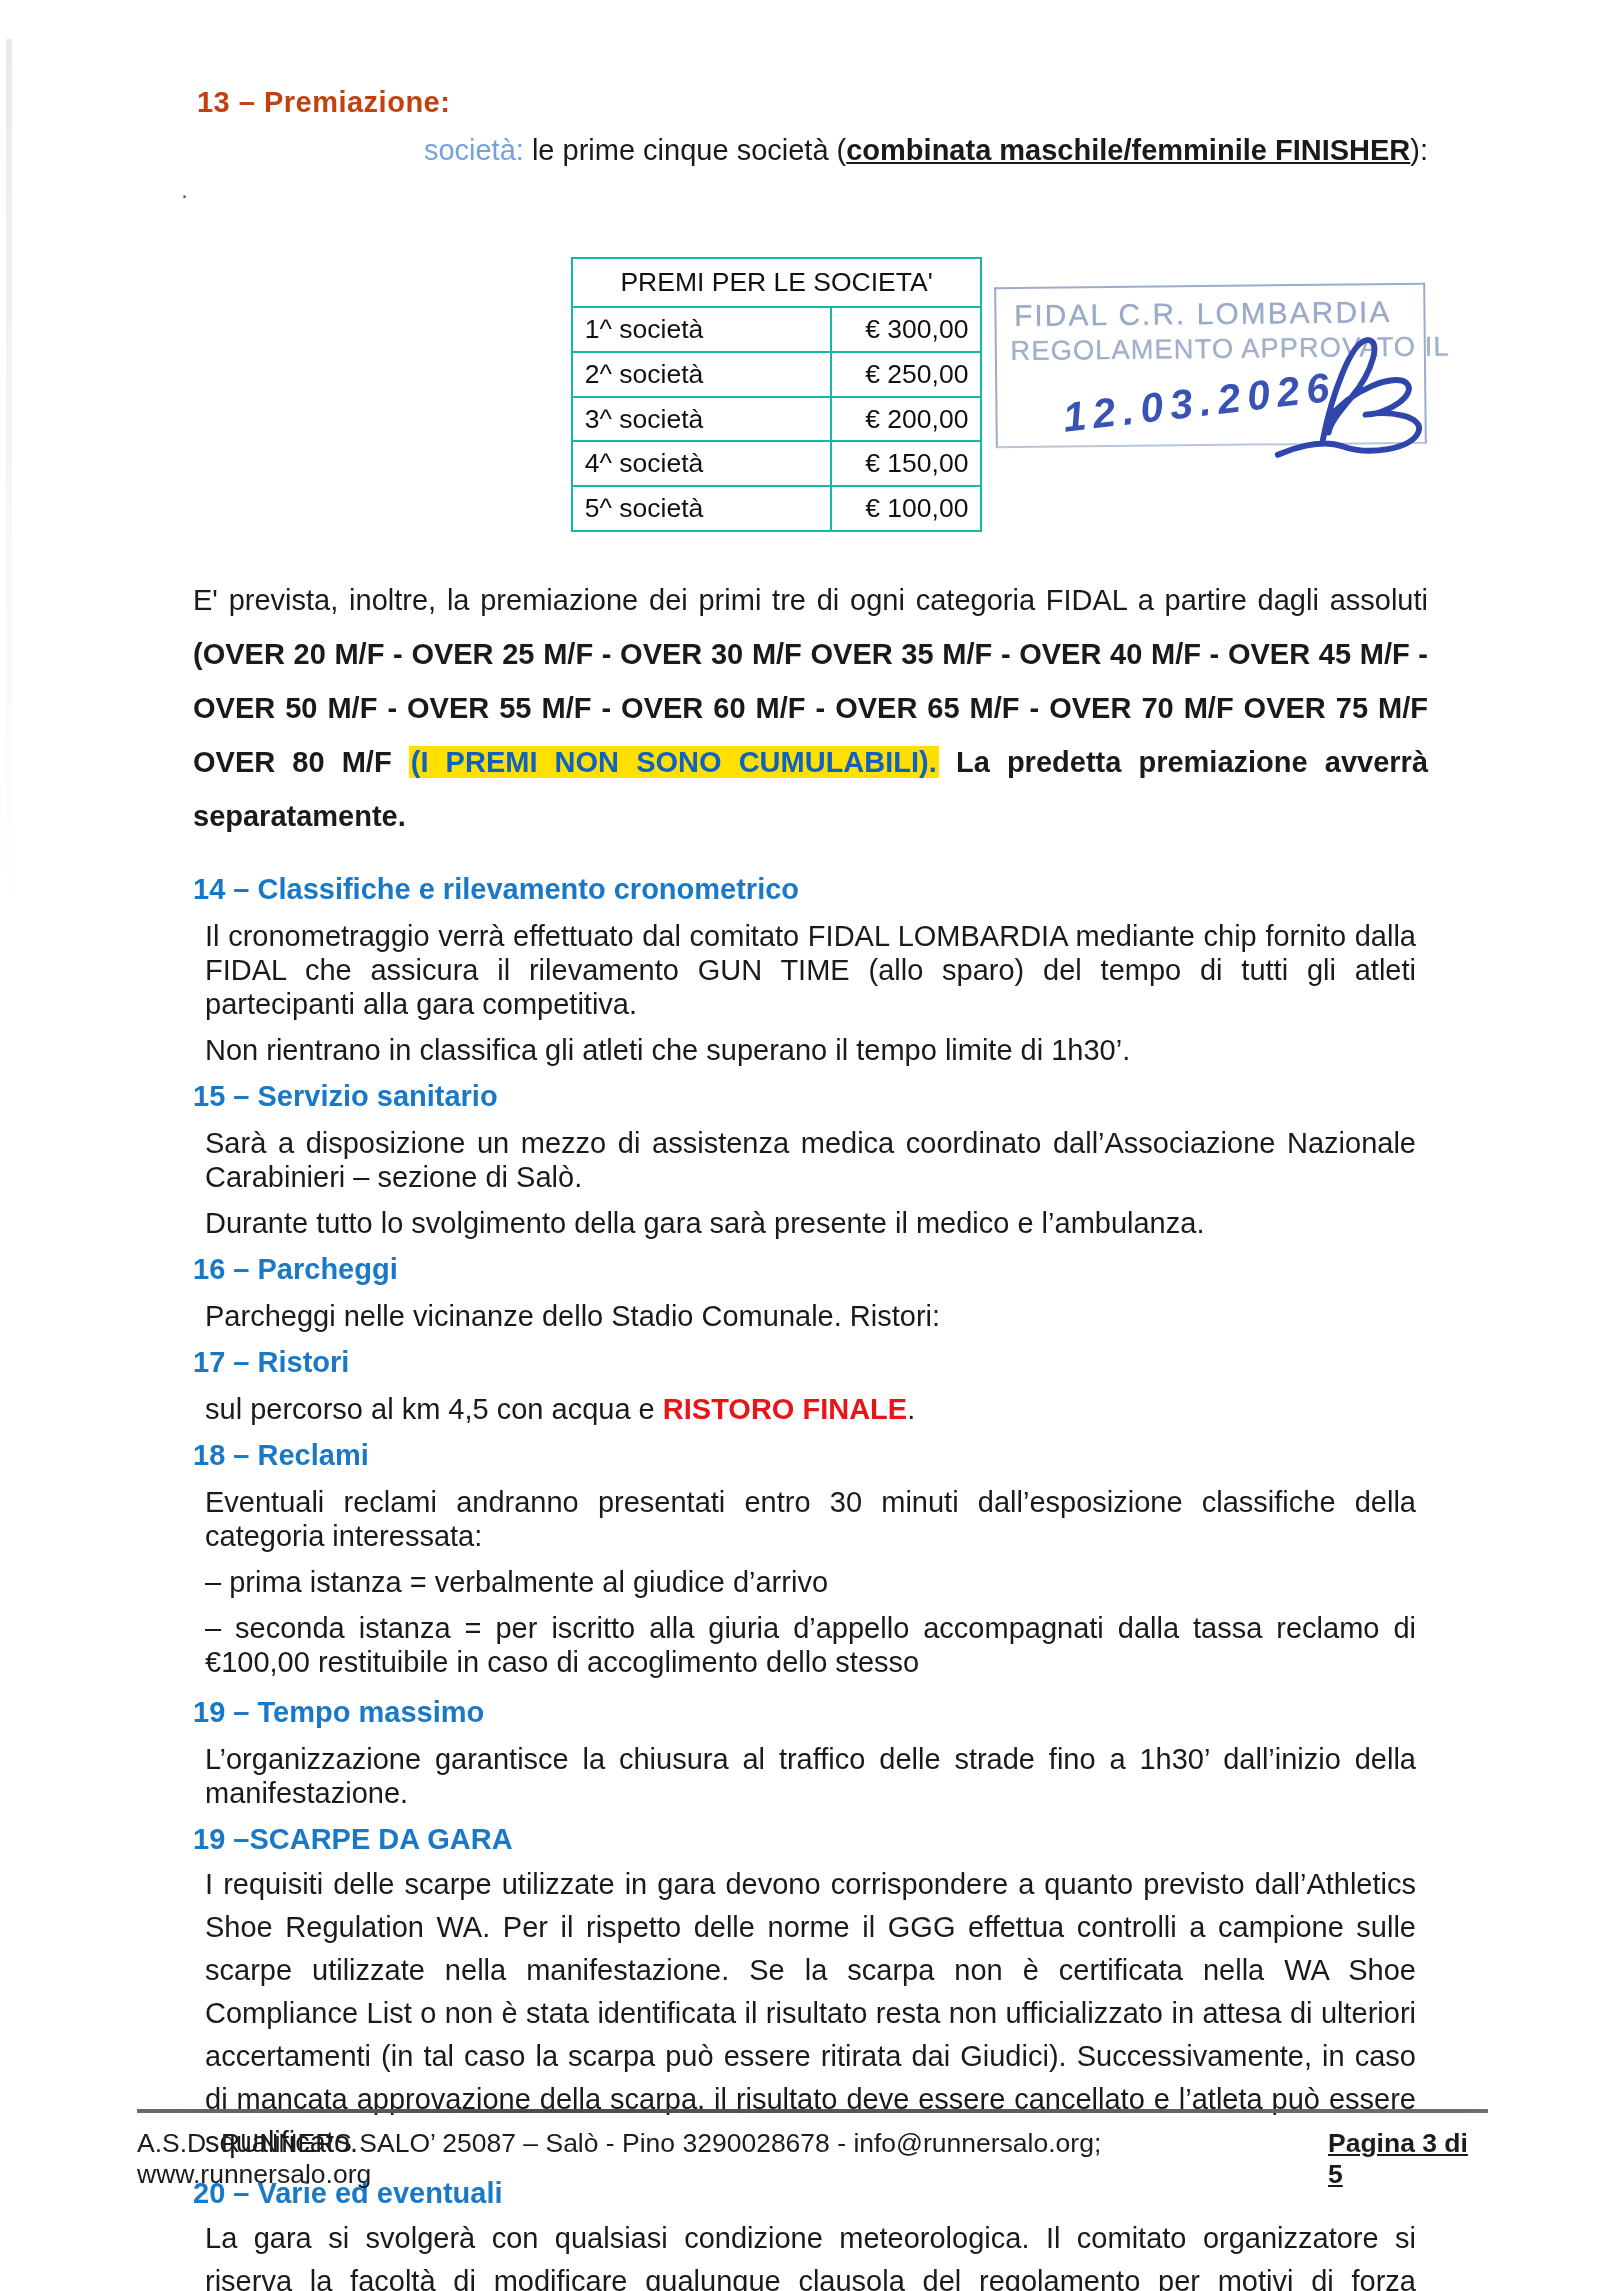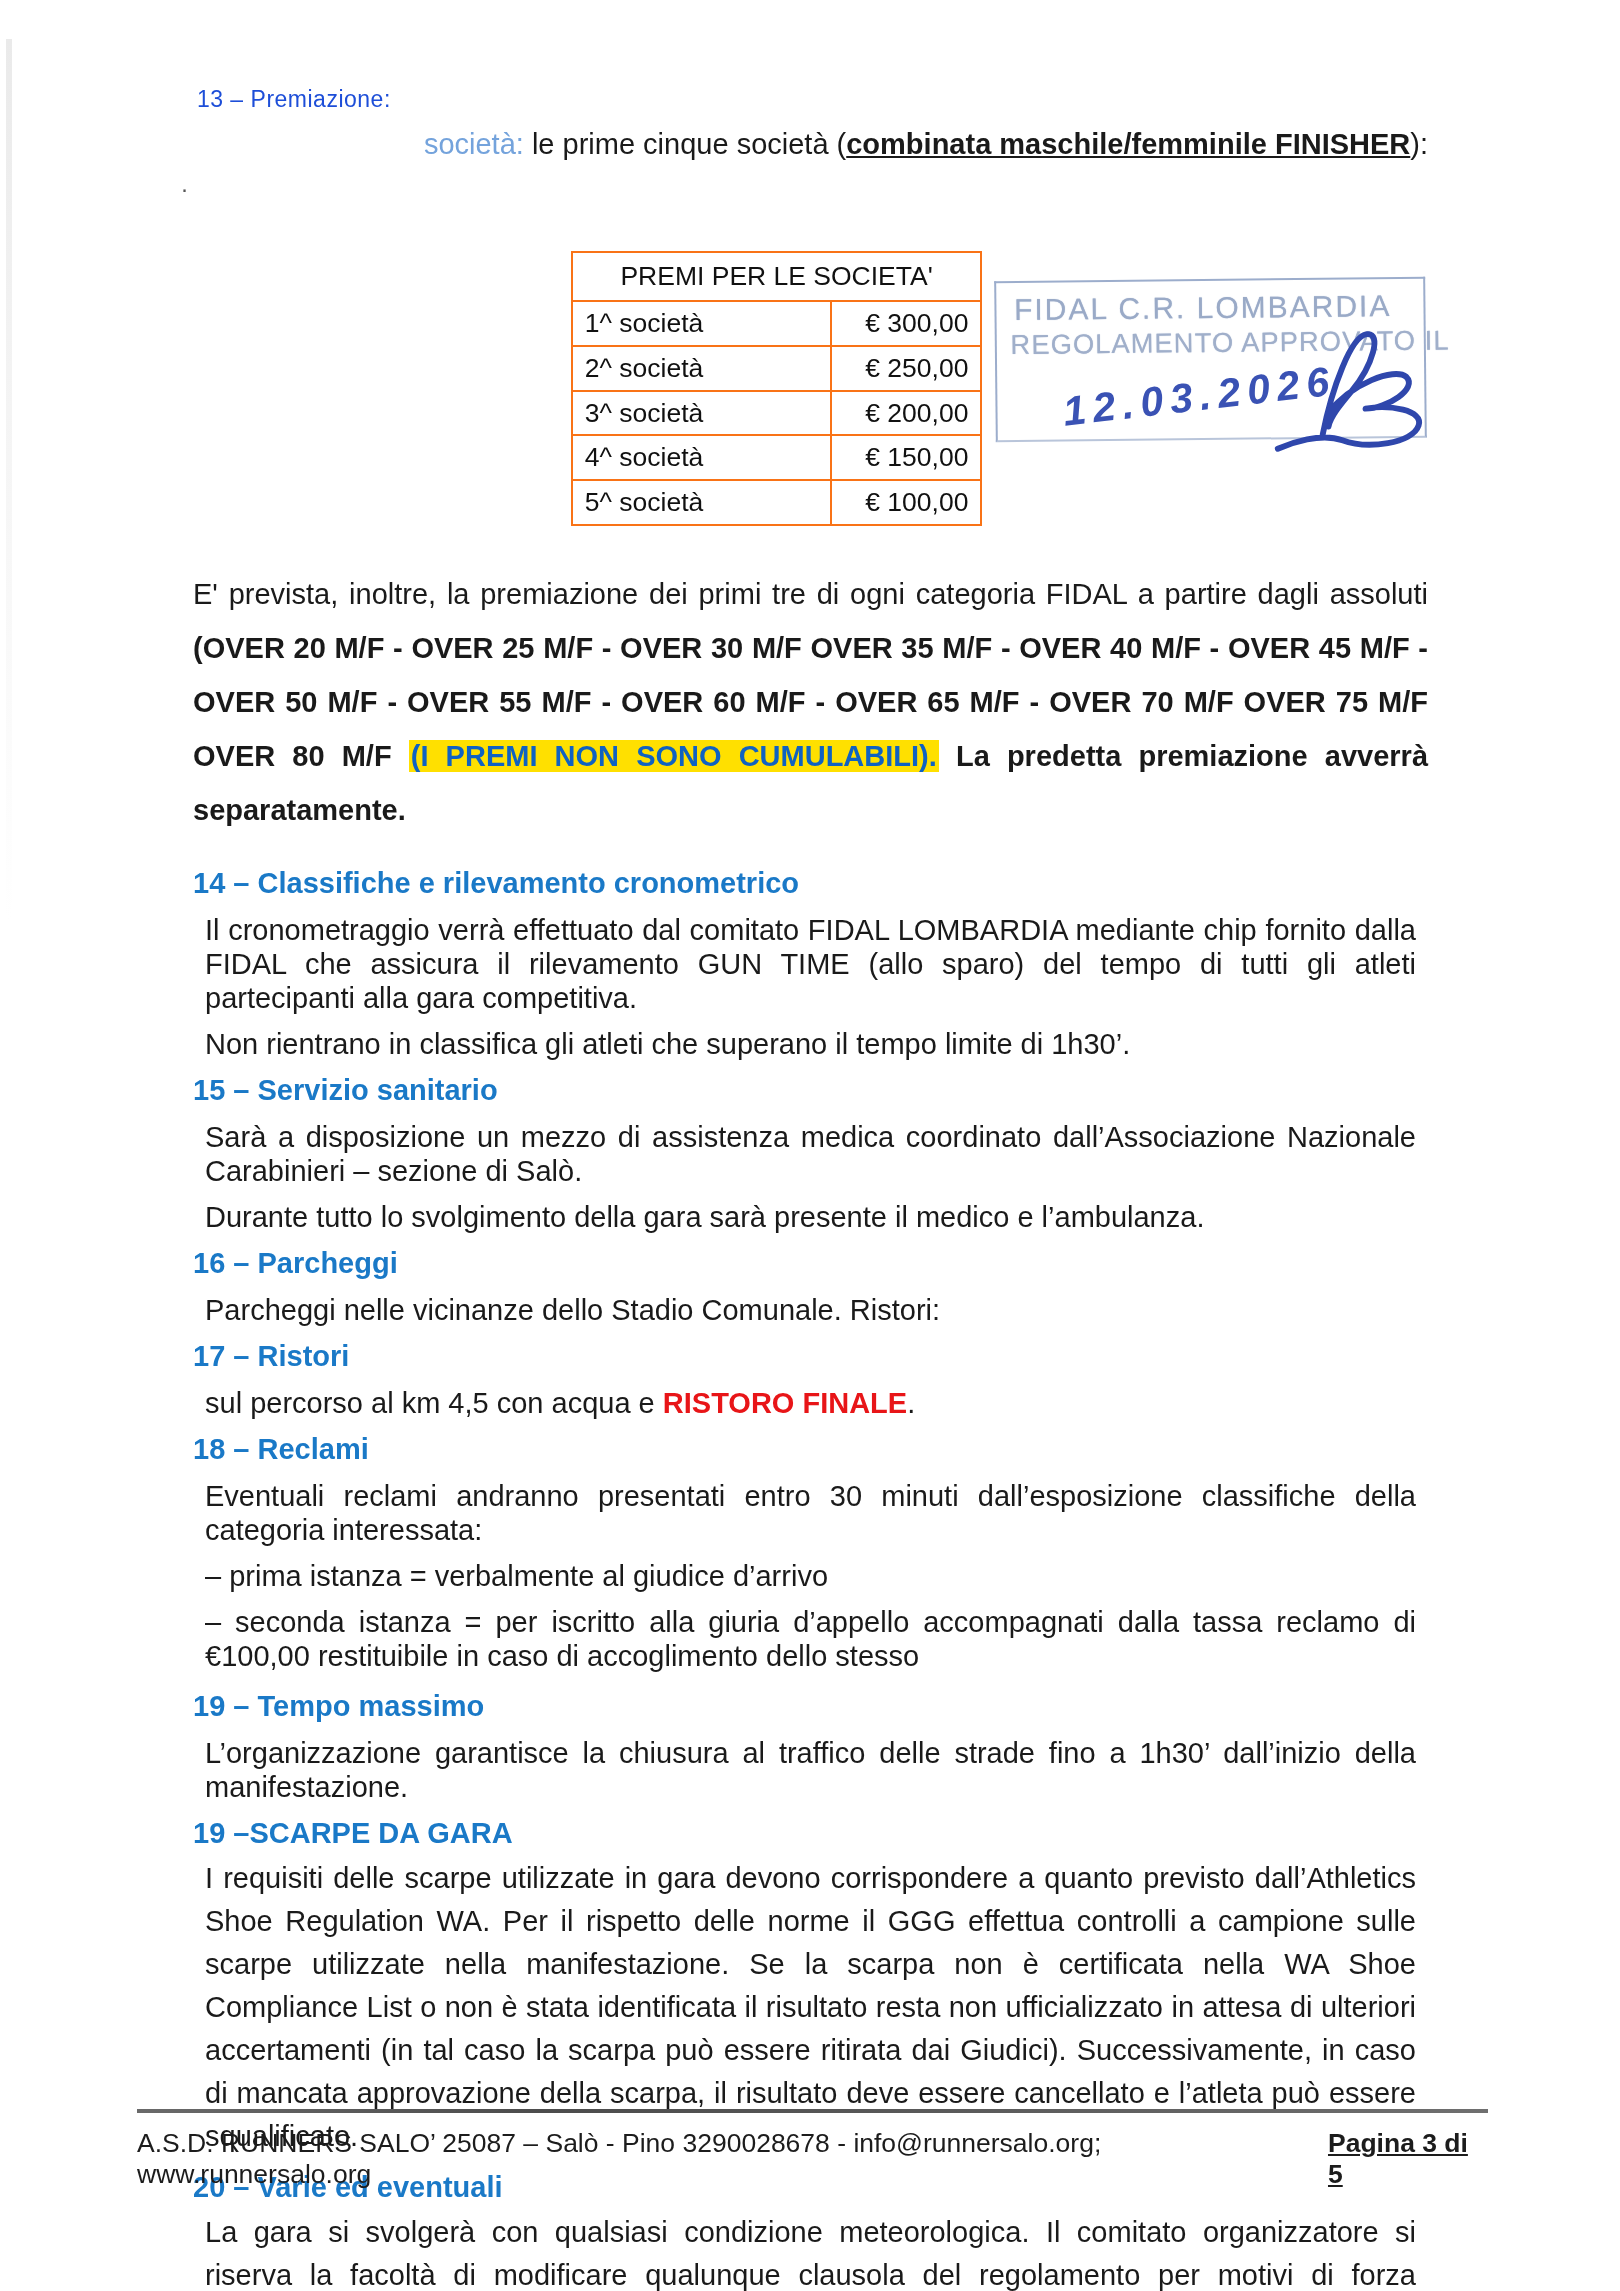--- a/index.html
+++ b/index.html
@@ -8,31 +8,31 @@
     font-family:"Liberation Sans","DejaVu Sans",sans-serif;color:#1a1a1a;
     overflow:hidden;
   }
   
   .edge-artifact{position:absolute;left:5.9px;top:39px;width:5.9px;height:882px;
     background:linear-gradient(to bottom,#dcdcdc,#ececec 40%,transparent);opacity:.6;}
   .content{position:absolute;left:193px;top:0;width:1235px;}
   .pad-top{height:86px;}
 
   
-  .h13{font-size:23px;font-weight:400;color:#1d4ed8;margin:0 0 13.7px 3.9px;letter-spacing:0.5px;}
+  .h13{font-size:29px;font-weight:700;color:#c2410c;margin:0 0 13.7px 3.9px;letter-spacing:0.5px;}
   .societa-line{margin:0 0 0 74px;font-size:29px;line-height:35px;text-align:right;}
   .lightblue{color:#74a3dc;}
   .emph-underline{font-weight:bold;text-decoration:underline;}
   .stray-dot{margin:13.7px 0 0 -11.8px;font-size:23.5px;color:#555;line-height:19.6px;height:19.6px;}
 
   
   .media-row{position:relative;height:284px;margin-top:23.5px;}
   table.prize{position:absolute;left:378px;top:33px;border-collapse:collapse;
     font-size:26.5px;color:#111;}
-  table.prize th,table.prize td{border:2px solid #f97316;padding:5.9px 11.8px;}
+  table.prize th,table.prize td{border:2px solid #14b8a6;padding:5.9px 11.8px;}
   table.prize th{font-weight:normal;text-align:center;padding:7.8px 11.8px;}
   table.prize td.lbl{width:233px;text-align:left;}
   table.prize td.amt{width:125px;text-align:right;}
   table.prize{border:2.9px solid #161616;}
 
   .stamp{position:absolute;left:802px;top:61px;width:427px;height:157px;
     border:2.9px solid #9cadcc;border-bottom-color:#b9c5da;transform:rotate(-0.6deg);}
   .stamp-l1{margin:9.8px 0 0 17.6px;font-size:30px;color:#9aaac7;letter-spacing:2px;
     text-shadow:0 0 1px #aebdd6;white-space:nowrap;}
   .stamp-l2{margin:2px 0 0 13.7px;font-size:27.4px;color:#a0afca;letter-spacing:1px;

